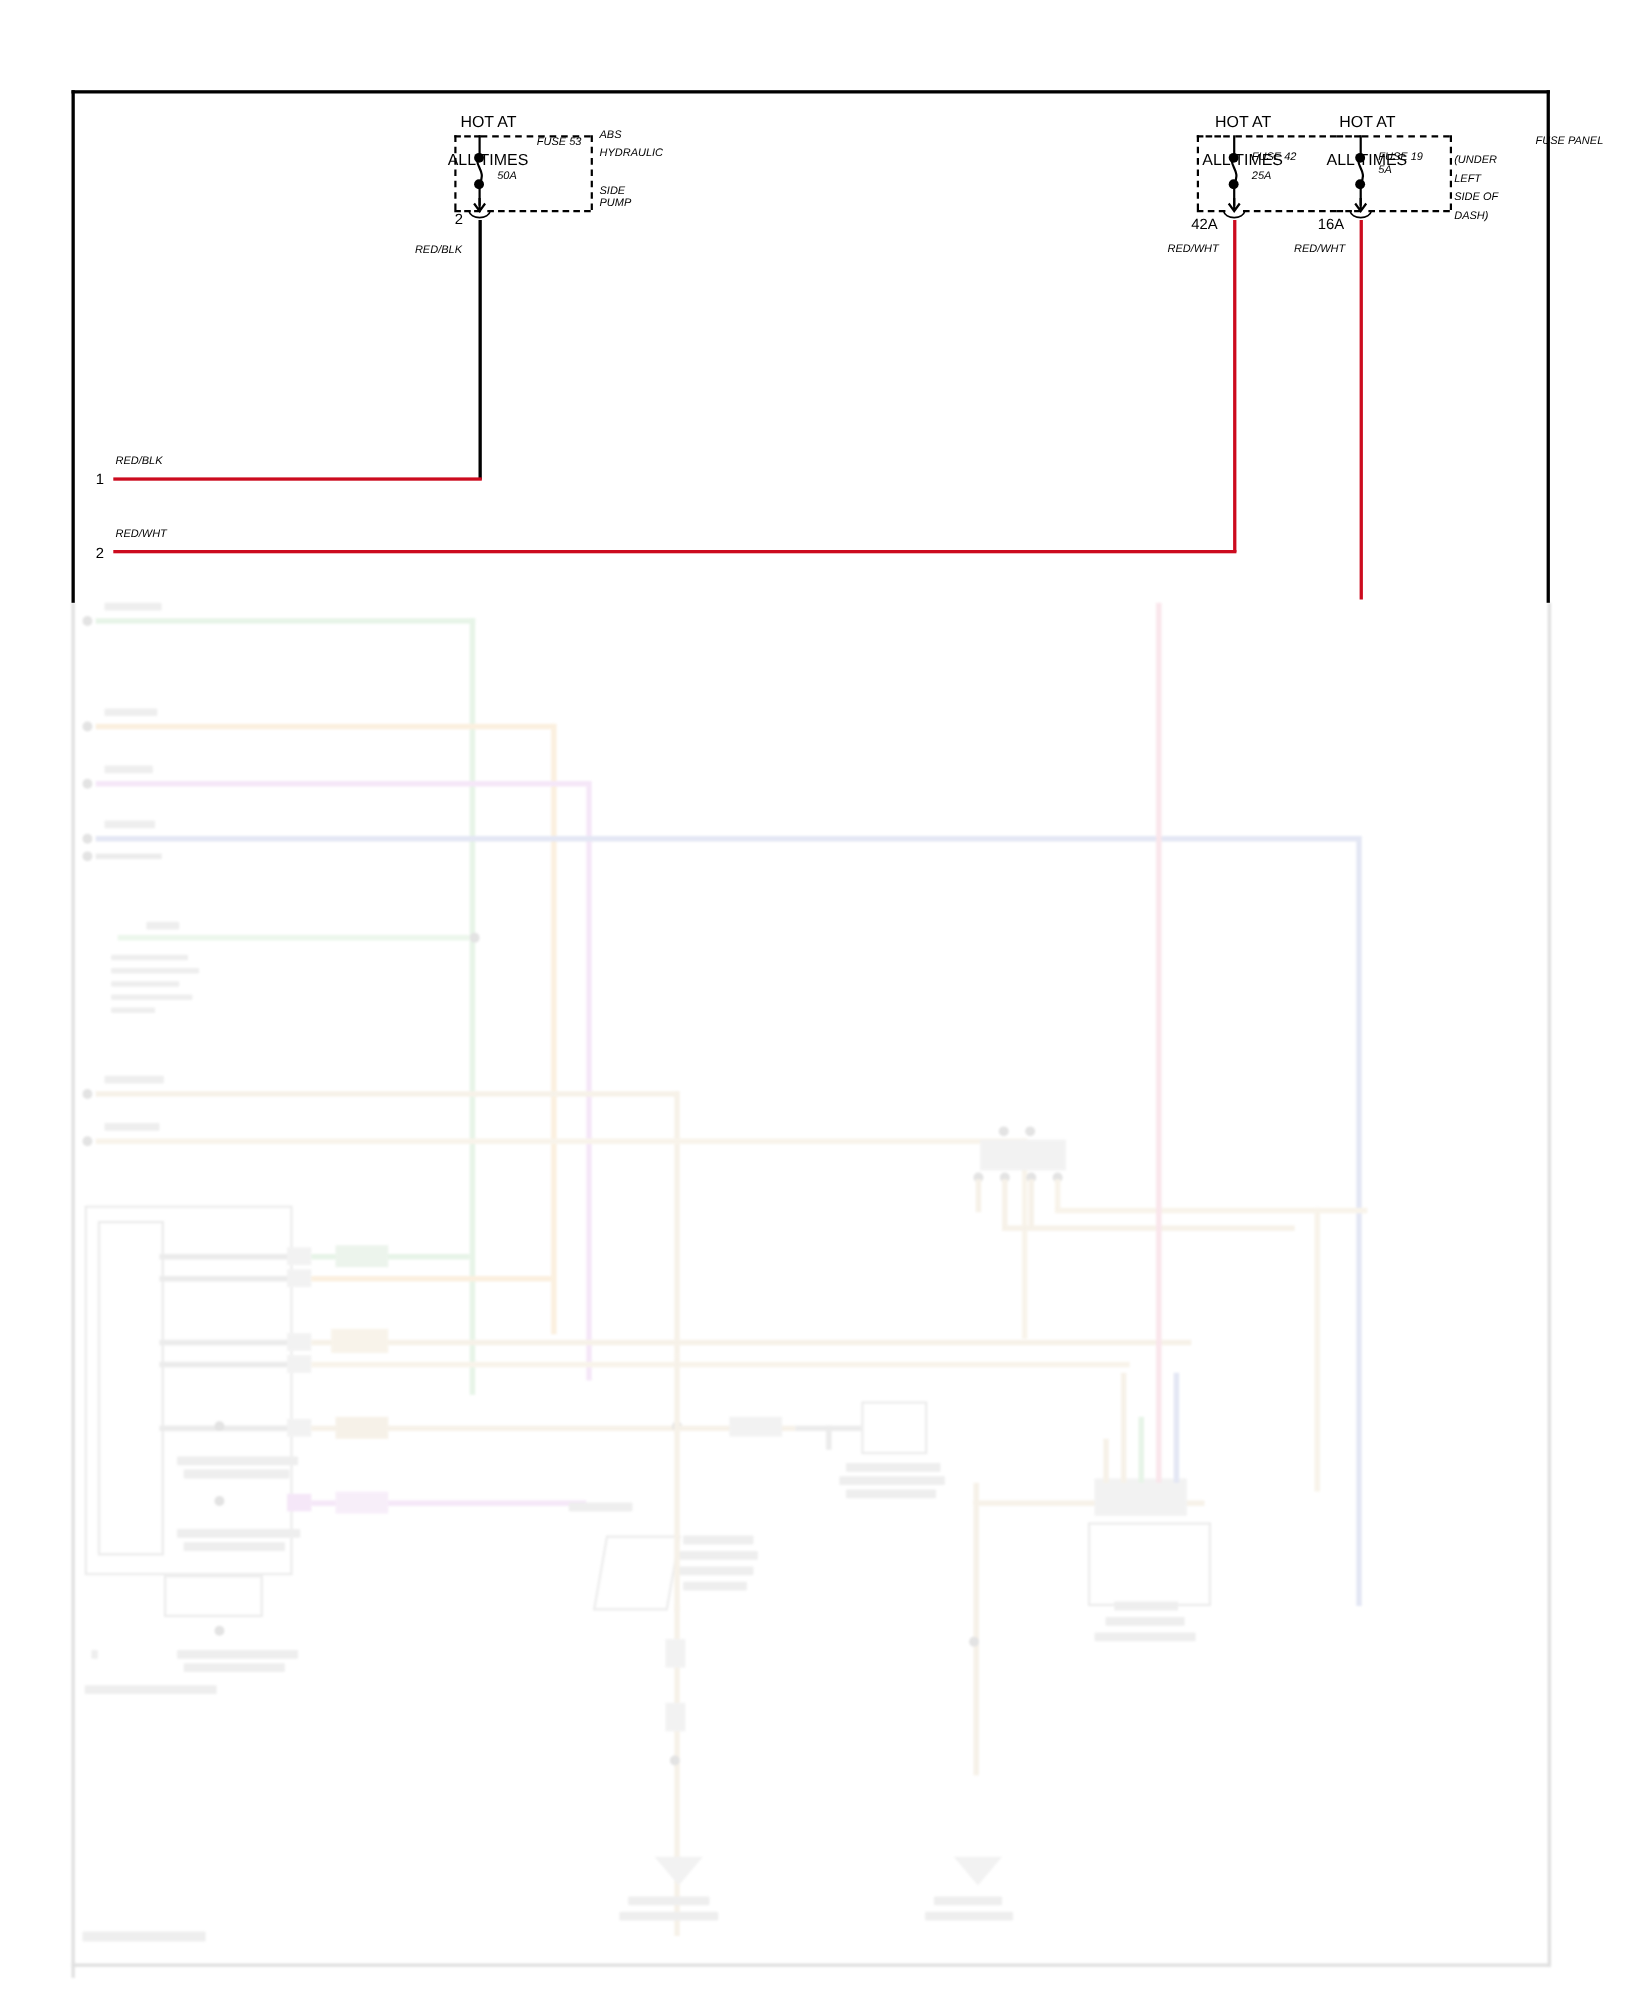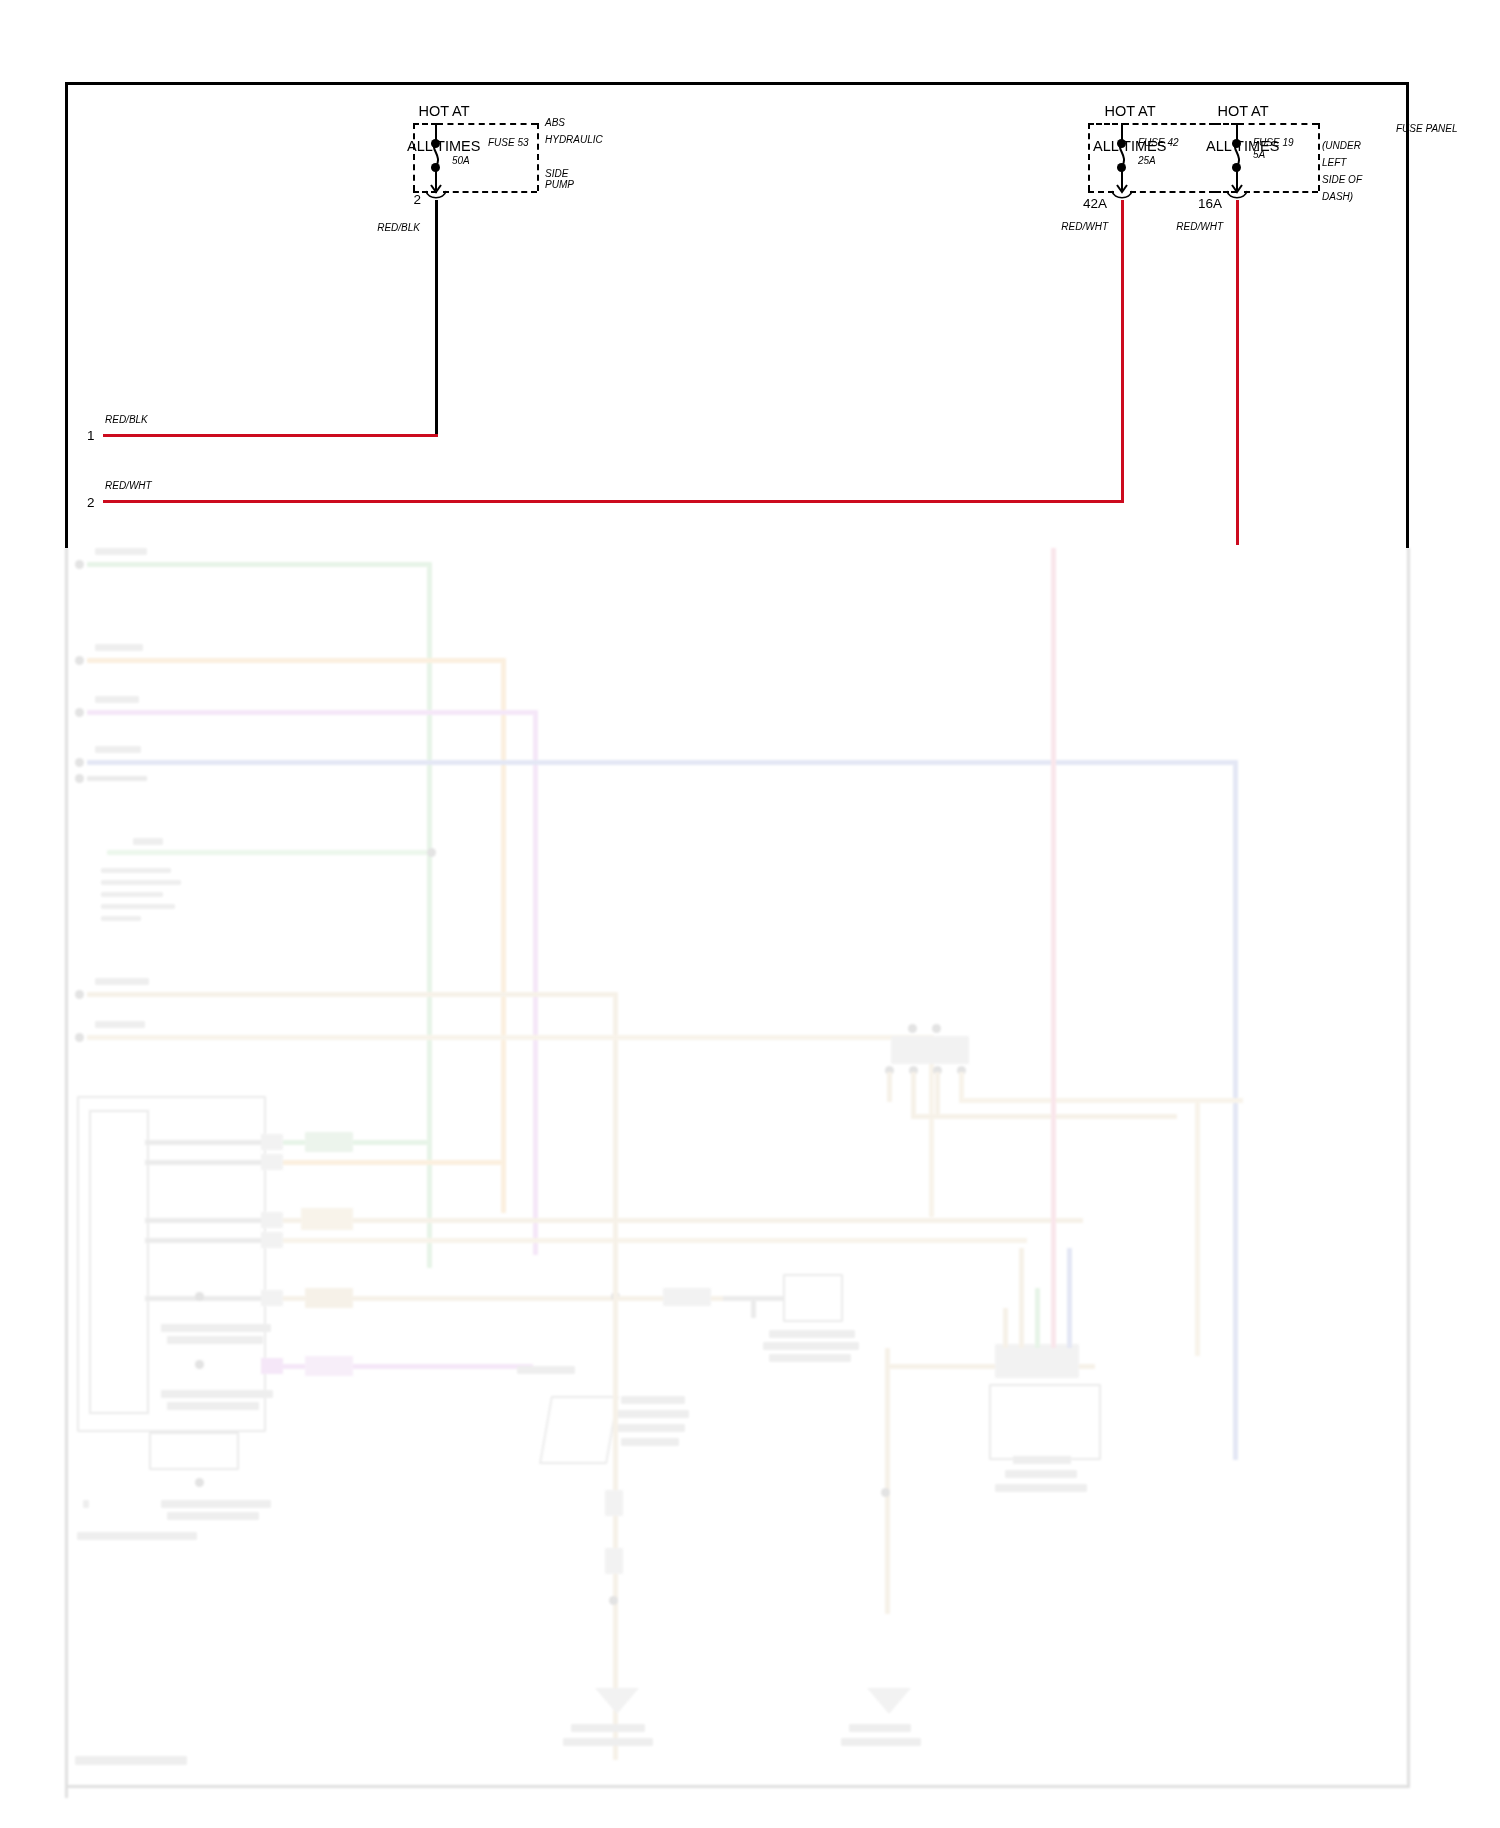--- a/index.html
+++ b/index.html
@@ -260,21 +260,21 @@
   <div class="fusewire" style="left:435px;top:167px;height:20px;"></div>
   <svg class="abs" style="left:428px;top:180px;" width="16" height="14" viewBox="0 0 16 14">
     <path d="M8 0 L8 10 M3 5 L8 12 L13 5" fill="none" stroke="#000" stroke-width="2"></path>
   </svg>
   <svg class="abs" style="left:425px;top:190px;" width="22" height="12" viewBox="0 0 22 12">
     <path d="M1 1 C 3 10, 19 10, 21 1" fill="none" stroke="#000" stroke-width="1.6"></path>
   </svg>
 
   <div class="txt t13 rgt" style="left:377px;top:192px;width:44px;">2</div>
 
-  <div class="txt t14" style="left:452px;top:137px;padding-left:36px;">FUSE 53</div>
+  <div class="txt t14" style="left:452px;top:124px;padding-left:36px;">FUSE 53</div>
   <div class="txt t14" style="left:452px;top:155px;">50A</div>
 
   <div class="txt t14" style="left:545px;top:117px;">ABS</div>
   <div class="txt t14" style="left:545px;top:134px;">HYDRAULIC</div>
   <div class="txt t14" style="left:545px;top:151px;margin-top:28px;">PUMP</div>
   <div class="txt t14" style="left:545px;top:168px;">SIDE</div>
 
   <div class="w wv black" style="left:435px;top:200px;height:236px;"></div>
   <div class="txt t14 rgt" style="left:310px;top:222px;width:110px;">RED/BLK</div>
 

